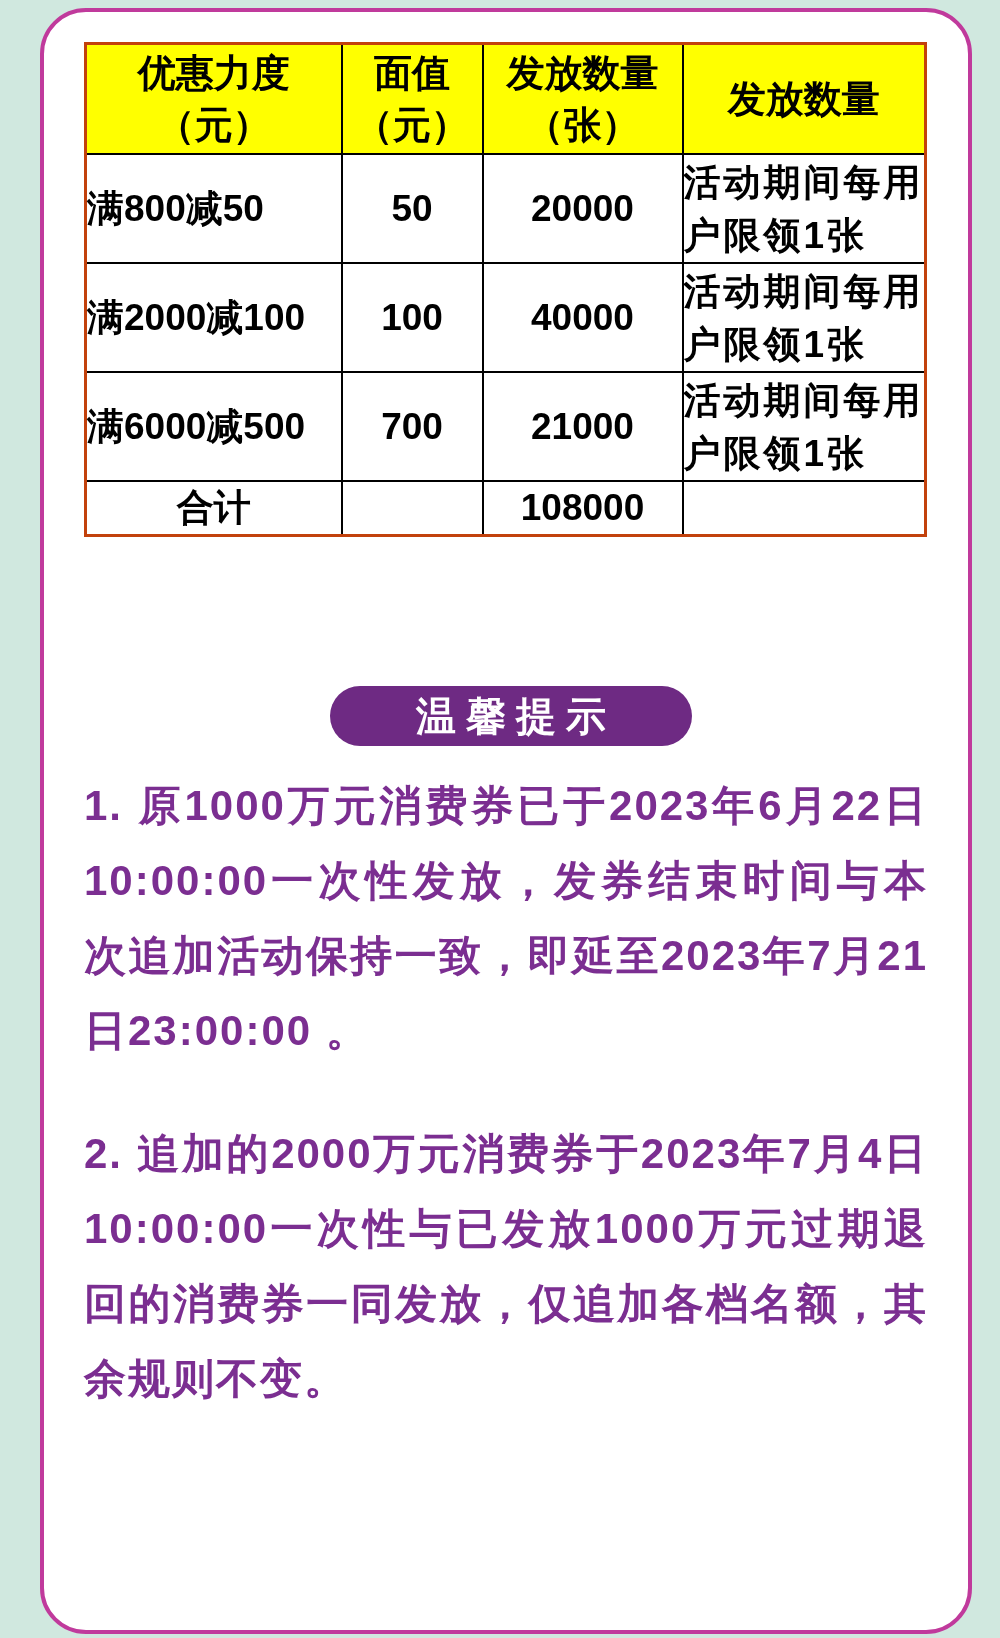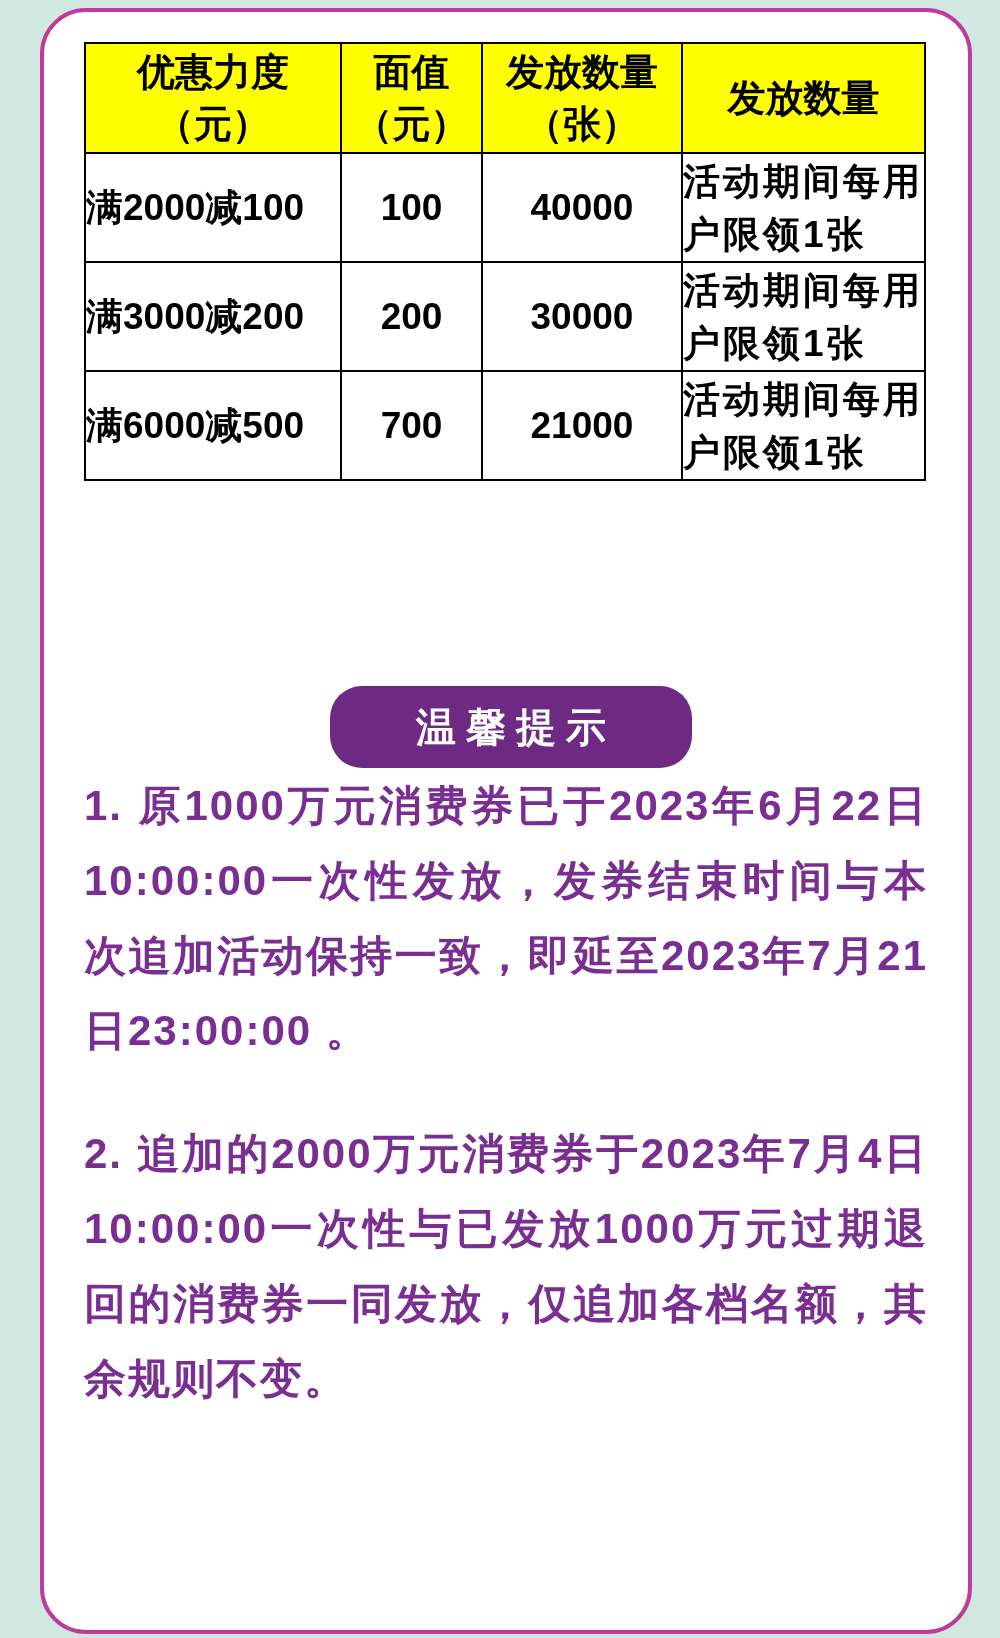--- a/index.html
+++ b/index.html
@@ -18,21 +18,21 @@
     background:#ffffff;
     border:4px solid #c03a9c;
     border-radius:46px;
   }
 
   table.coupon{
     position:absolute;left:84px;top:42px;
     width:840px;
     border-collapse:collapse;
     table-layout:fixed;
-    border:1px solid #c2410c;
+    border:3px solid #c2410c;
     background:#fff;
   }
   table.coupon col.c1{width:256px;}
   table.coupon col.c2{width:141px;}
   table.coupon col.c3{width:200px;}
   table.coupon col.c4{width:243px;}
   table.coupon th{
     background:#ffff00;
     border:2px solid #000;
     height:108px;
@@ -54,21 +54,21 @@
   td.rule{
     font-size:36px;line-height:53px;
     text-align:left;padding-left:6px;
     letter-spacing:3px;
   }
   tr.total td{height:52px;}
   td.total-label{text-align:center;font-weight:700;font-size:38px;}
 
   .notice-pill{
     position:absolute;left:330px;top:686px;
-    width:362px;height:82px;
+    width:362px;height:60px;
     background:#6e2a83;
     border-radius:32px;
     display:flex;align-items:center;justify-content:center;
     color:#ffffff;
     font-size:40px;font-weight:700;
     letter-spacing:10px;
     padding-left:10px;box-sizing:border-box;
   }
 
   .notes{
@@ -103,36 +103,42 @@
         <tr>
       <th>优惠力度
 （元）</th>
       <th>面值
 （元）</th>
       <th>发放数量
 （张）</th>
       <th>发放数量</th>
     </tr>
     <tr>
+      <td class="tier">满800减50</td>
+      <td class="num">50</td>
+      <td class="num">20000</td>
+      <td class="rule">活动期间每用户限领1张</td>
+    </tr>
+    <tr>
       <td class="tier">满2000减100</td>
       <td class="num">100</td>
       <td class="num">40000</td>
-      <td class="rule">活动期间每用户限领1张</td>
-    </tr>
-    <tr>
-      <td class="tier">满3000减200</td>
-      <td class="num">200</td>
-      <td class="num">30000</td>
       <td class="rule">活动期间每用户限领1张</td>
     </tr>
     <tr>
       <td class="tier">满6000减500</td>
       <td class="num">700</td>
       <td class="num">21000</td>
       <td class="rule">活动期间每用户限领1张</td>
+    </tr>
+    <tr class="total">
+      <td class="total-label">合计</td>
+      <td class="num"></td>
+      <td class="num">108000</td>
+      <td class="rule"></td>
     </tr>
   </tbody>
     </table>
 
   <div class="notice-pill">
     <span>温馨提示</span>
   </div>
 
   <div class="notes">
     <p>1. 原1000万元消费券已于2023年6月22日10:00:00一次性发放，发券结束时间与本次追加活动保持一致，即延至2023年7月21日23:00:00 。</p>

